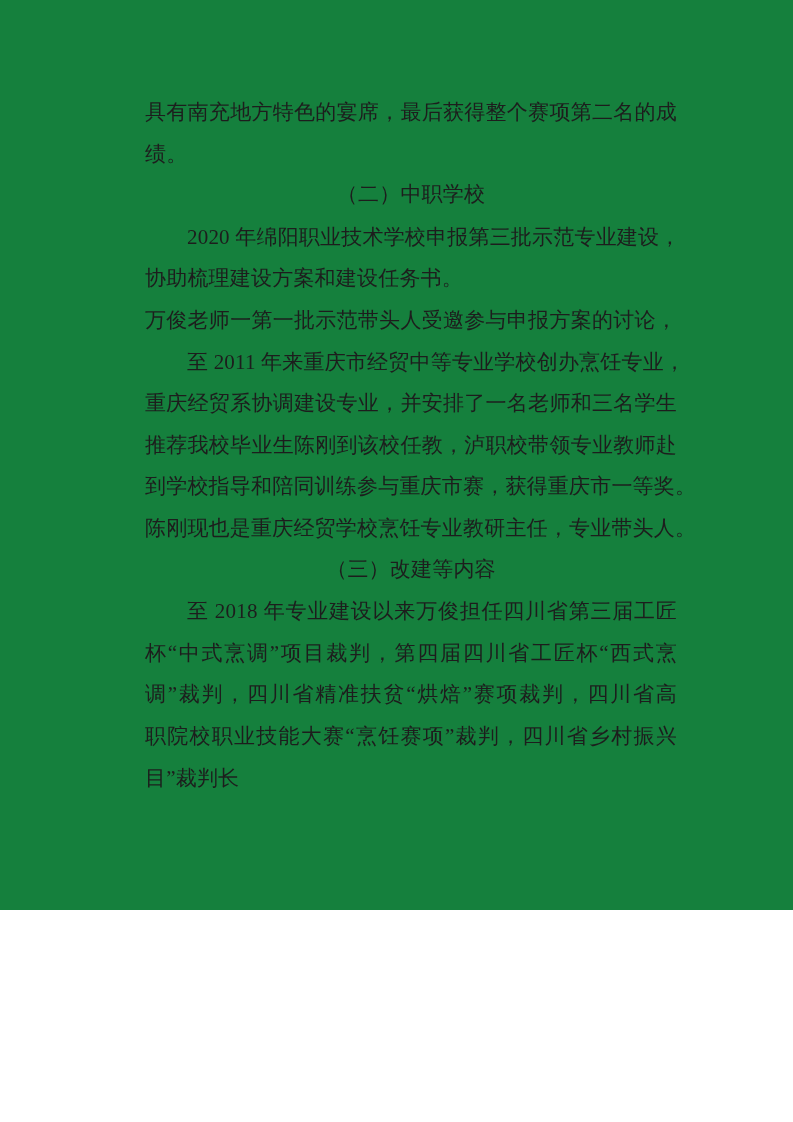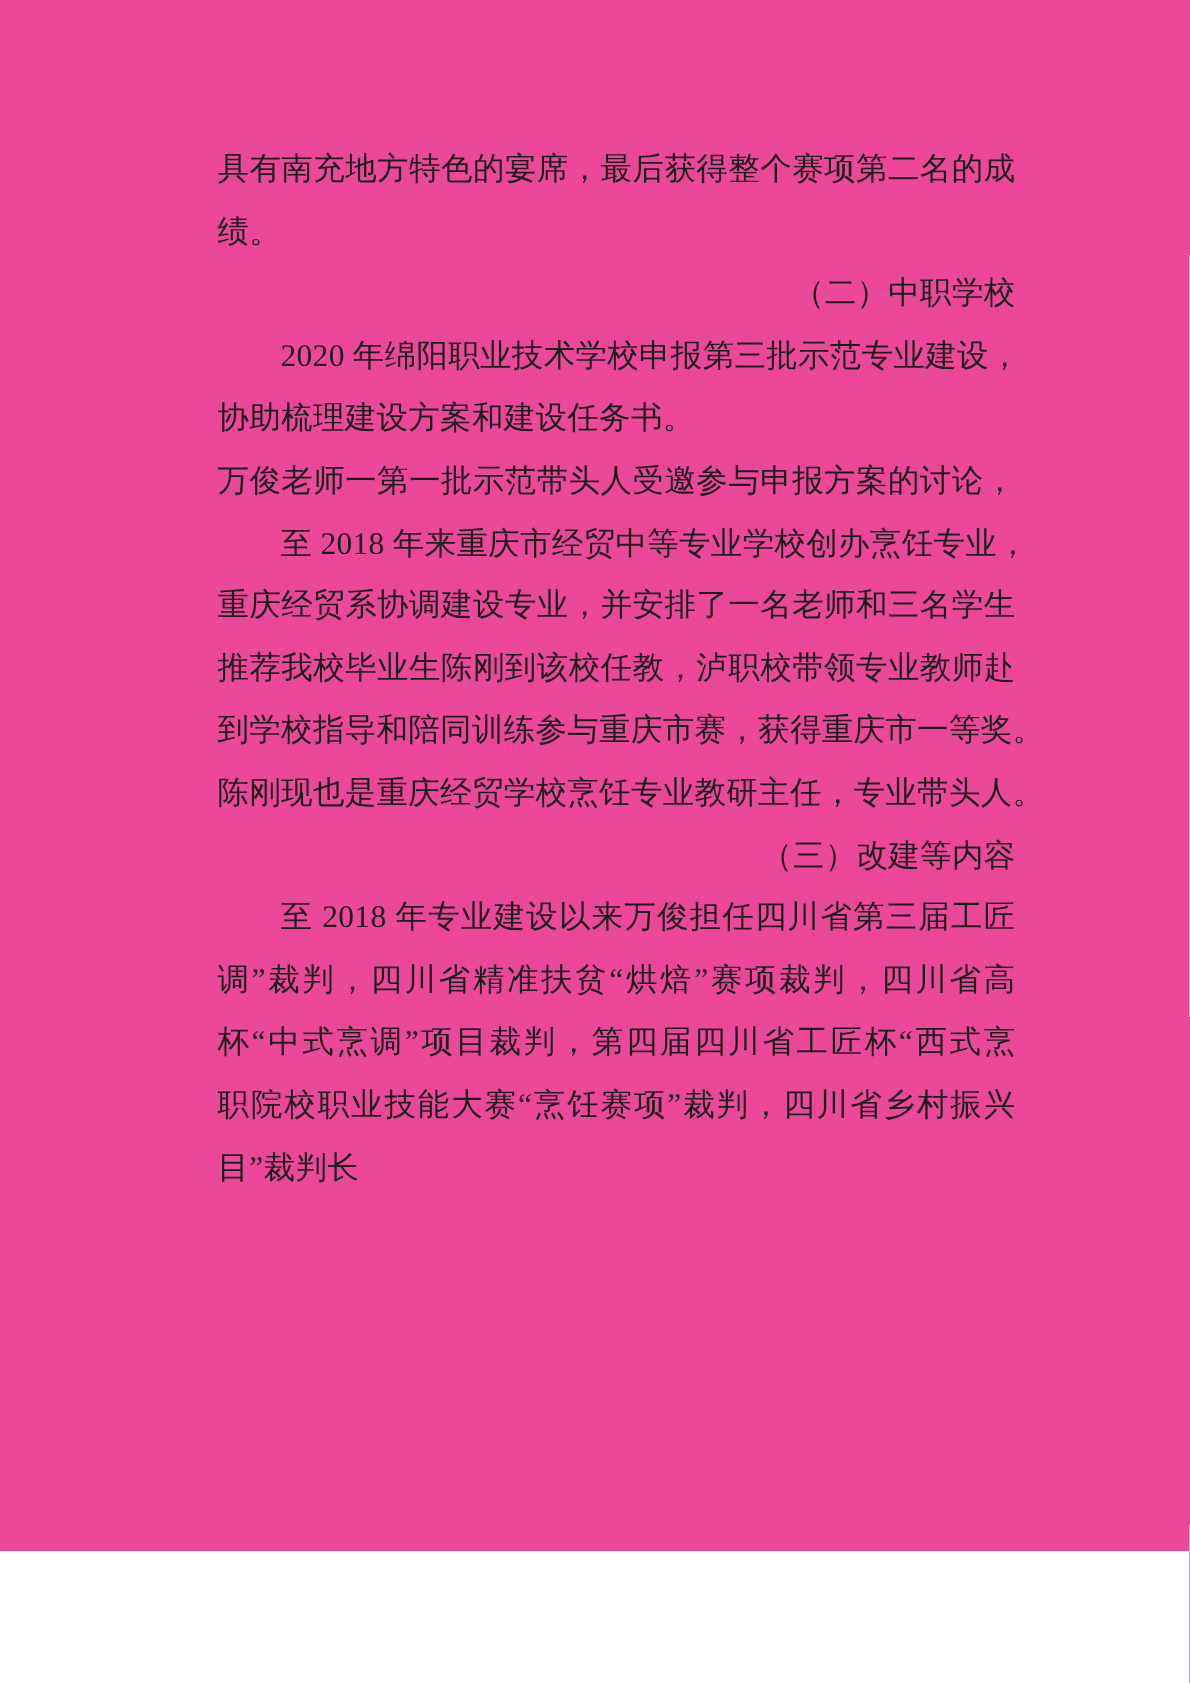--- a/index.html
+++ b/index.html
@@ -4,22 +4,22 @@
 <style>
   html, body {
     margin: 0;
     padding: 0;
     background: #ffffff;
     font-family: "Liberation Serif", serif;
   }
   .page {
     position: relative;
     width: 793px;
-    height: 1034px;
-    background: #ec4899;
+    height: 910px;
+    background: #15803d;
     overflow: hidden;
   }
   .content {
     position: absolute;
     left: 145px;
     top: 92px;
     width: 532px;
     font-size: 21px;
     line-height: 41.6px;
     color: #1d1d1d;
@@ -34,52 +34,53 @@
     height: 41.6px;
   }
   .line.last {
     text-align: left;
     text-align-last: auto;
   }
   .line.indent {
     text-indent: 42px;
   }
   .block.heading .line {
-    text-align: right;
+    text-align: center;
     text-align-last: auto;
+    font-family: Liberation Mono, monospace;
   }
 </style>
 </head>
 <body>
 
 <div class="page">
   <div class="content">
       <div class="block paragraph">
         <div class="line">具有南充地方特色的宴席，最后获得整个赛项第二名的成</div>
         <div class="line last">绩。</div>
       </div>
       <div class="block heading">
         <div class="line last">（二）中职学校</div>
       </div>
       <div class="block paragraph">
         <div class="line indent">2020 年绵阳职业技术学校申报第三批示范专业建设，</div>
         <div class="line last">协助梳理建设方案和建设任务书。</div>
         <div class="line">万俊老师一第一批示范带头人受邀参与申报方案的讨论，</div>
       </div>
       <div class="block paragraph">
-        <div class="line indent">至 2018 年来重庆市经贸中等专业学校创办烹饪专业，</div>
+        <div class="line indent">至 2011 年来重庆市经贸中等专业学校创办烹饪专业，</div>
         <div class="line">重庆经贸系协调建设专业，并安排了一名老师和三名学生</div>
         <div class="line">推荐我校毕业生陈刚到该校任教，泸职校带领专业教师赴</div>
         <div class="line">到学校指导和陪同训练参与重庆市赛，获得重庆市一等奖。</div>
         <div class="line last">陈刚现也是重庆经贸学校烹饪专业教研主任，专业带头人。</div>
       </div>
       <div class="block heading">
         <div class="line last">（三）改建等内容</div>
       </div>
       <div class="block paragraph">
         <div class="line indent">至 2018 年专业建设以来万俊担任四川省第三届工匠</div>
+        <div class="line">杯“中式烹调”项目裁判，第四届四川省工匠杯“西式烹</div>
         <div class="line">调”裁判，四川省精准扶贫“烘焙”赛项裁判，四川省高</div>
-        <div class="line">杯“中式烹调”项目裁判，第四届四川省工匠杯“西式烹</div>
         <div class="line">职院校职业技能大赛“烹饪赛项”裁判，四川省乡村振兴</div>
         <div class="line last">目”裁判长</div>
       </div>
     </div>
 </div>
 
 </body></html>

